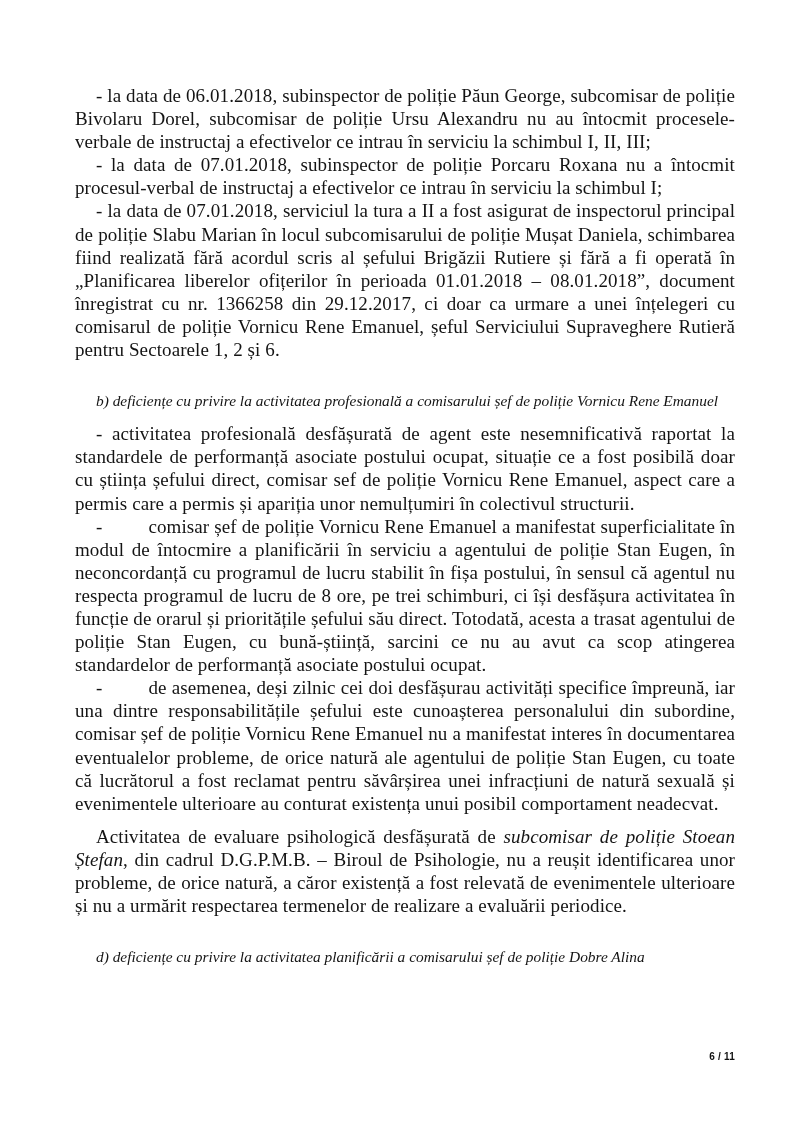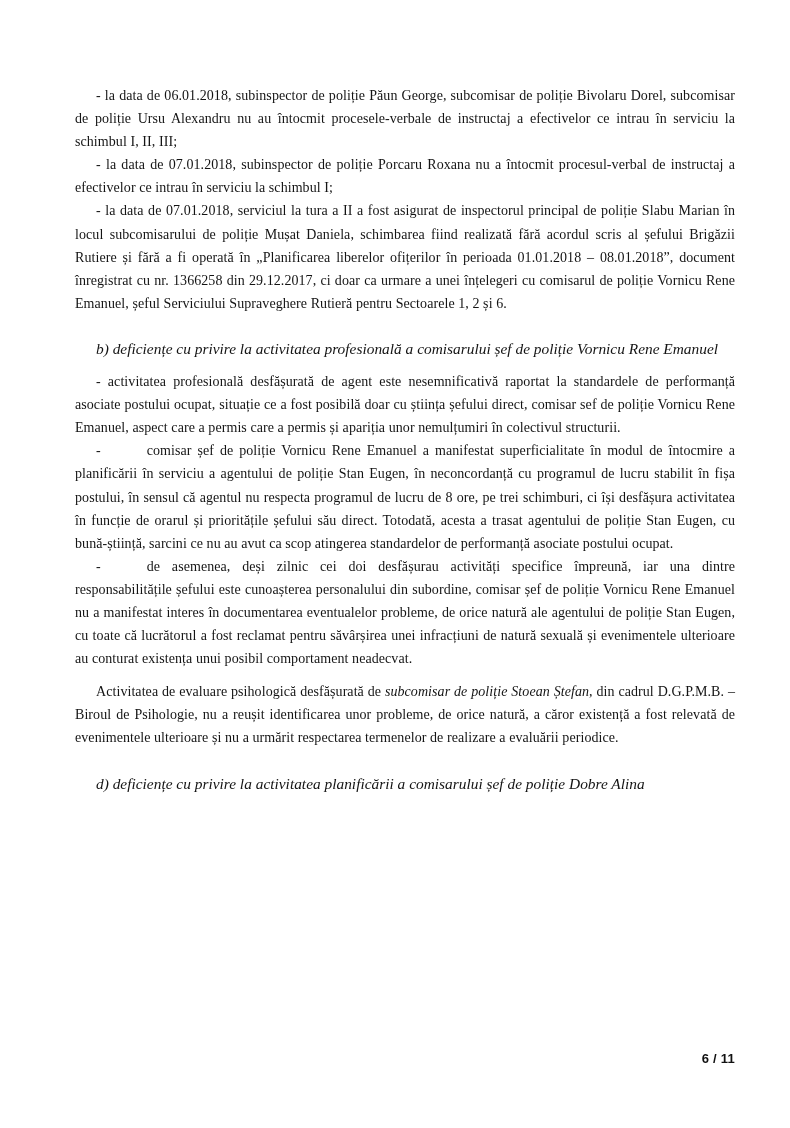--- a/index.html
+++ b/index.html
@@ -31,21 +31,21 @@
   .content {
     position: absolute;
     left: 75px;
     top: 84px;
     width: 660px;
   }
 
   
   .para {
     margin: 0;
-    font-size: 14px;
+    font-size: 19px;
     line-height: 23.1px;
     text-align: justify;
     text-justify: inter-word;
     color: #141414;
     letter-spacing: 0.005em;
   }
 
   .para.indent {
     text-indent: 21px;
   }
@@ -66,38 +66,38 @@
     font-size: 15.4px;
     line-height: 23.1px;
     font-style: italic;
     text-align: justify;
     text-justify: inter-word;
     text-indent: 21px;
     color: #141414;
   }
 
   .gap-before {
-    margin-top: 22px;
+    margin-top: 28px;
   }
 
   .gap-small {
     margin-top: 10px;
   }
 
   em.inline-ital {
     font-style: italic;
   }
 
   
   .footer {
     position: absolute;
     right: 55px;
     top: 1051px;
     font-family: "Liberation Sans", "DejaVu Sans", sans-serif;
-    font-size: 13px;
+    font-size: 10px;
     font-weight: bold;
     color: #111111;
     letter-spacing: 0.02em;
   }
 </style>
 </head>
 <body>
 
 <div class="page">
 

